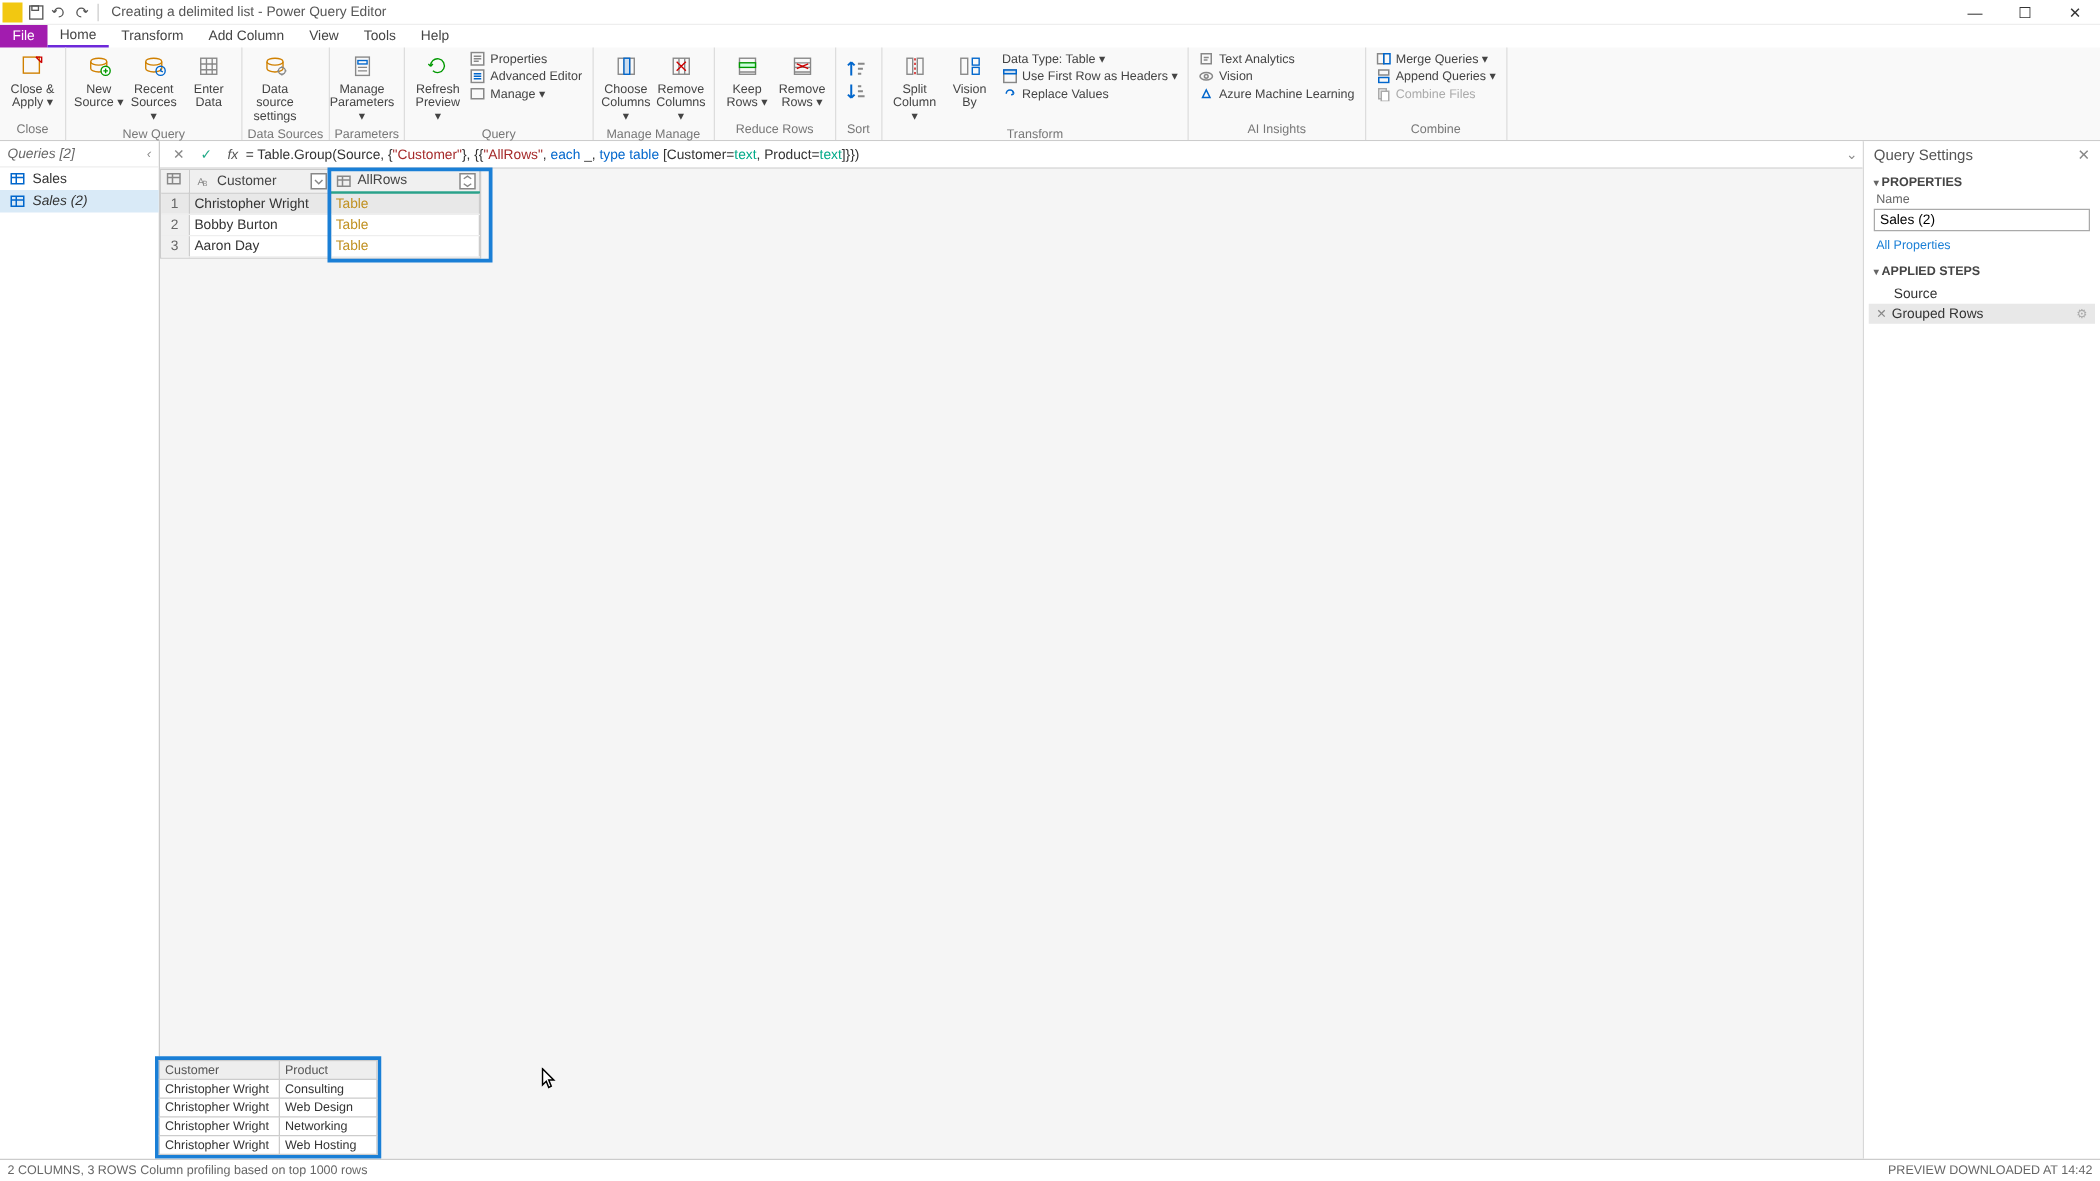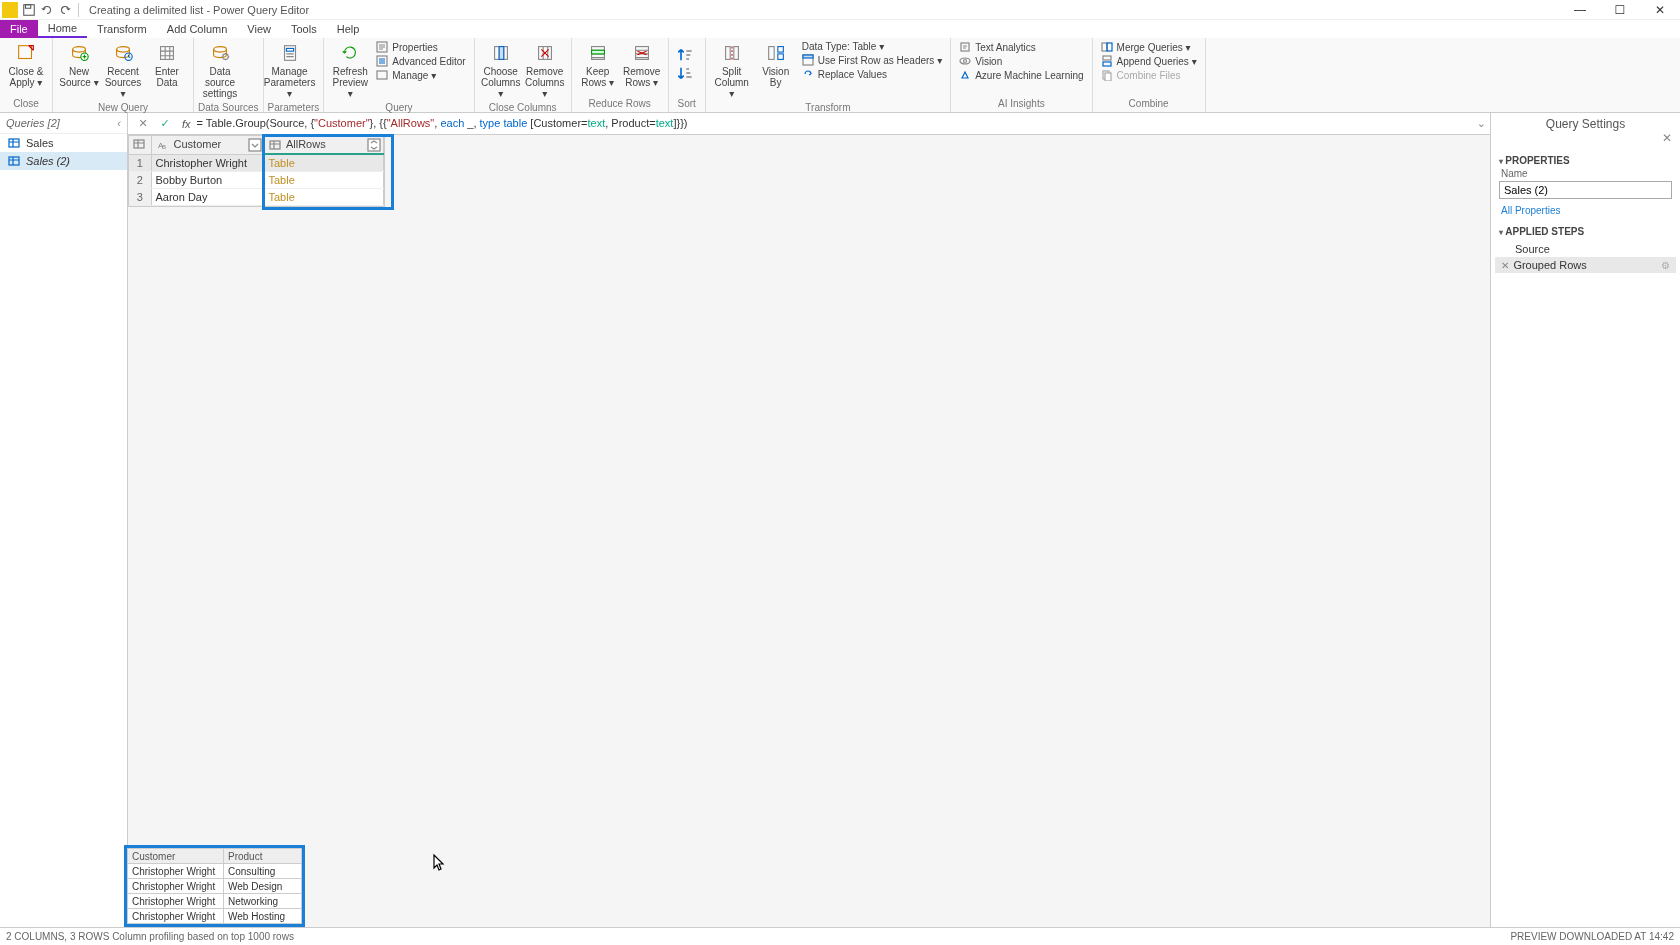--- a/index.html
+++ b/index.html
@@ -74,21 +74,21 @@
 
 .preview-panel { position: absolute; left: 0; bottom: 0; border: 3px solid #1a7fd6; background: #fff; }
 .preview-panel table { border-collapse: collapse; }
 .preview-panel th, .preview-panel td { border: 1px solid #ccc; font-size: 10px; padding: 1px 4px; text-align: left; height: 15px; }
 .preview-panel th { background: #eee; font-weight: normal; color: #555; }
 .preview-panel .col-c { width: 96px; }
 .preview-panel .col-p { width: 78px; }
 
 
 .settings-pane { width: 190px; border-left: 1px solid #ccc; background: #fff; display: flex; flex-direction: column; }
-.settings-header { display: flex; align-items: center; padding: 4px 8px; color: #555; font-size: 12px; flex-direction: column; }
+.settings-header { display: flex; align-items: center; padding: 4px 8px; color: #555; font-size: 12px; }
 .settings-header .close { margin-left: auto; color: #888; }
 .section-title { font-size: 10px; font-weight: bold; color: #444; padding: 6px 8px 2px; }
 .section-title::before { content: "▾ "; font-size: 8px; color: #666; }
 .name-label { font-size: 10px; color: #666; padding: 0 10px; }
 .name-input { margin: 2px 8px; border: 1px solid #aaa; padding: 2px 4px; font-size: 11px; width: calc(100% - 16px); }
 .all-props { color: #1a7fd6; font-size: 10px; padding: 4px 10px; }
 .steps-list { padding: 2px 4px; }
 .step { font-size: 11px; padding: 2px 6px; display: flex; align-items: center; }
 .step.selected { background: #e8e8e8; }
 .step .step-x { color: #888; margin-right: 4px; font-size: 10px; }
@@ -269,21 +269,21 @@
       <div class="big-btn">
         <svg viewBox="0 0 24 24">
             <rect x="5" y="5" width="14" height="14" stroke="#888"></rect>
             <path d="M10 5 v14 M15 5 v14" stroke="#888"></path>
             <path d="M8 8 l8 8 M16 8 l-8 8" stroke="#c00"></path>
           </svg>
         <span style="white-space:pre-line">Remove
 Columns ▾</span>
       </div>
     </div>
-    <div class="grp-label">Close Columns</div>
+    <div class="grp-label">Manage Manage</div>
   </div>
 
   <div class="ribbon-group">
     <div class="grp-content">
       <div class="big-btn">
         <svg viewBox="0 0 24 24">
             <rect x="5" y="5" width="14" height="14" stroke="#888"></rect>
             <path d="M5 9 h14 M5 13 h14 M5 17 h14" stroke="#888"></path>
             <rect x="5" y="9" width="14" height="4" stroke="#090" fill="#cfd"></rect>
           </svg>

